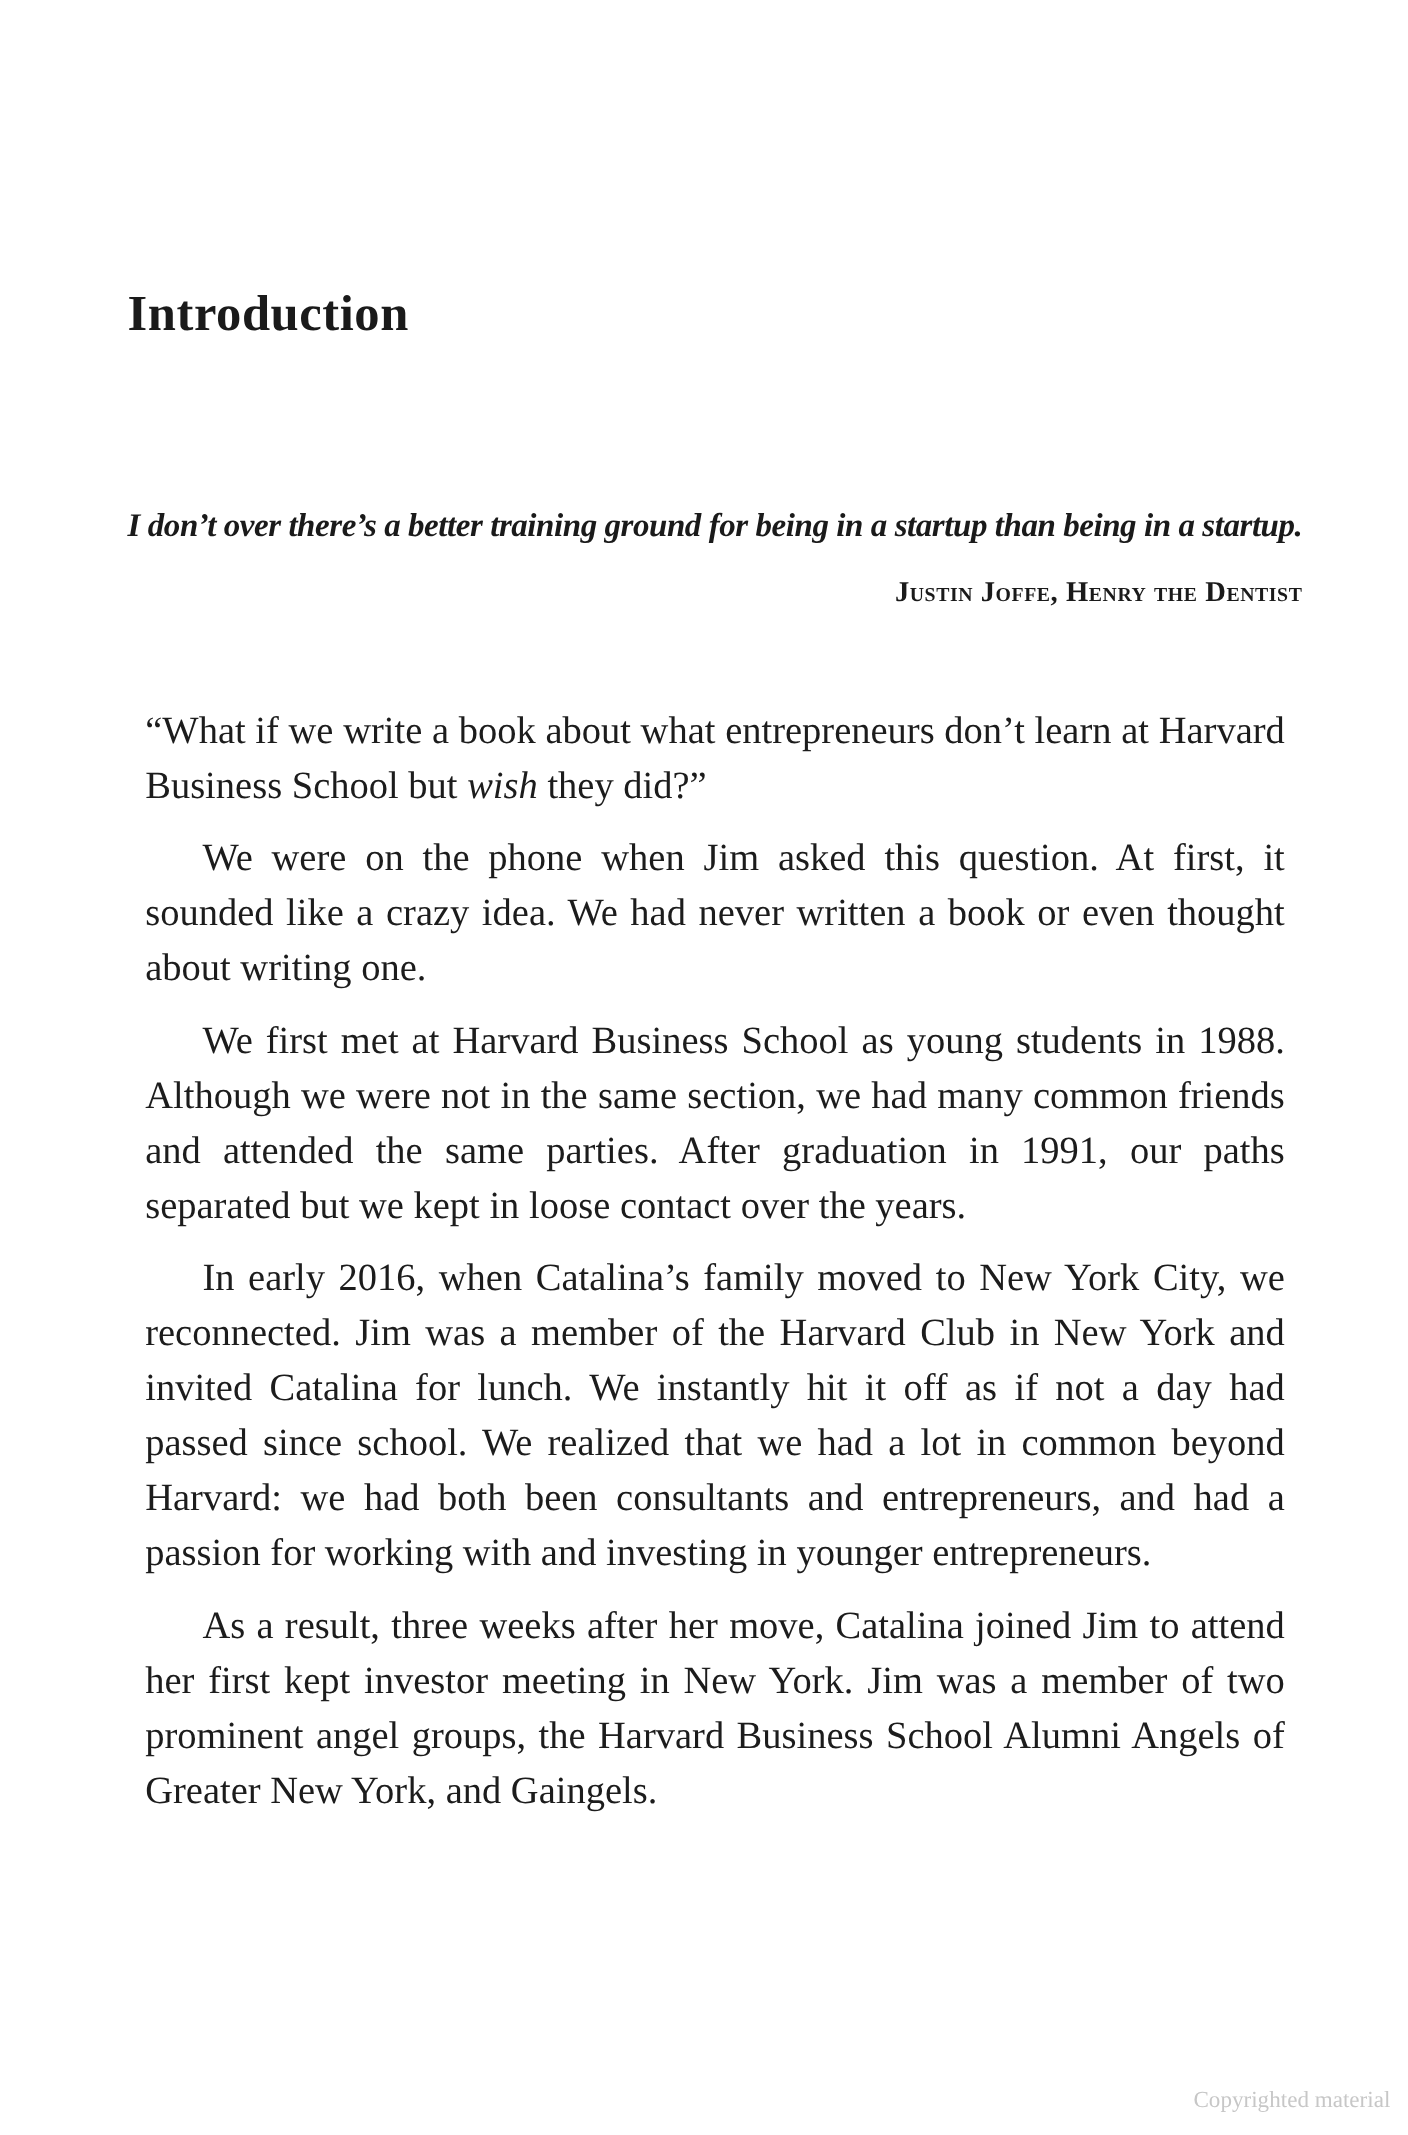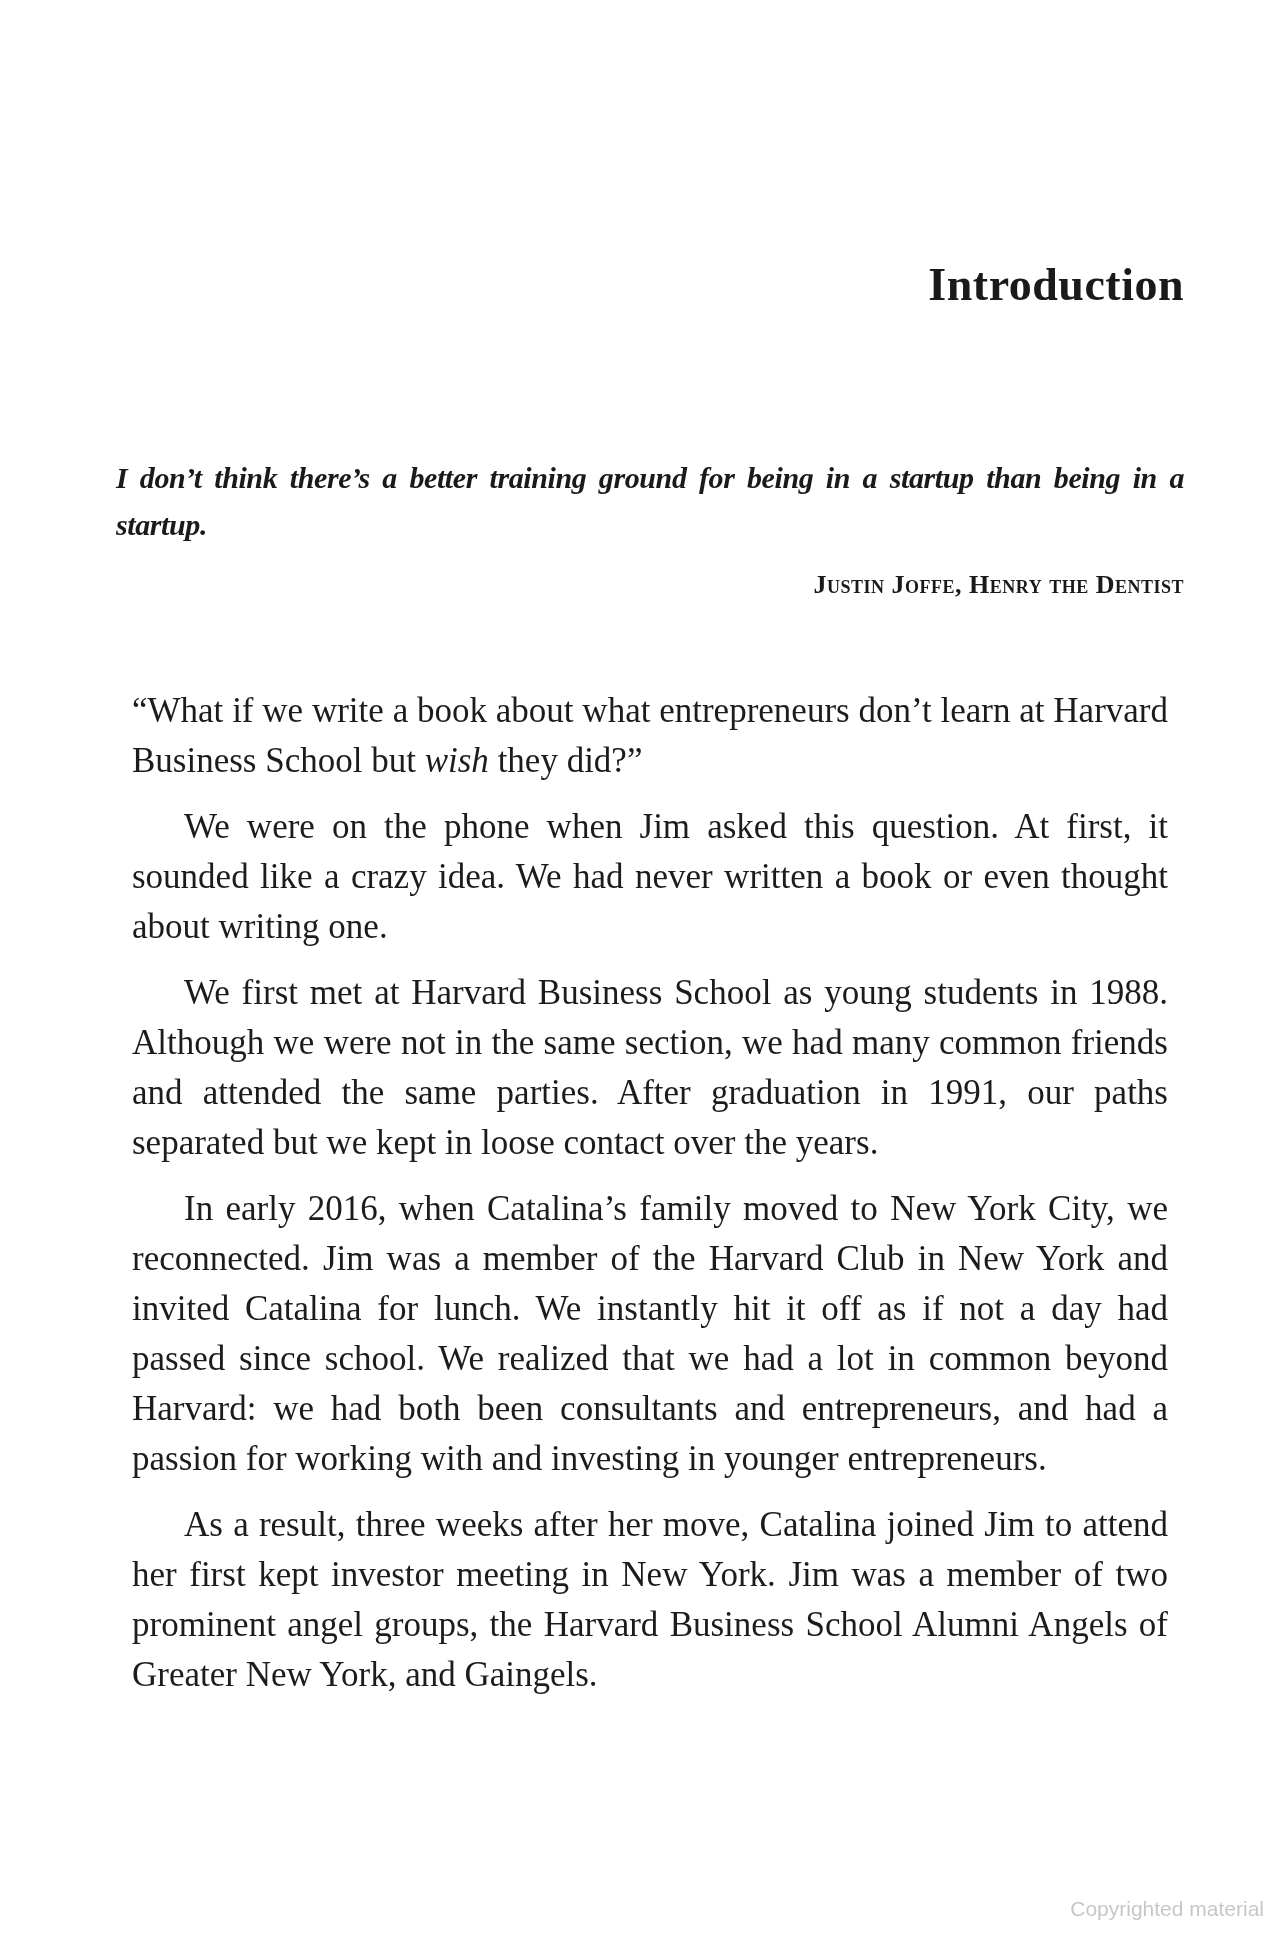--- a/index.html
+++ b/index.html
@@ -20,21 +20,21 @@
   .content {
     margin-left: 116px;
     margin-right: 96px; 
   }
   .title {
     margin: 0;
     padding-top: 262px;
     font-size: 46px;
     line-height: 1;
     font-weight: 700;
-    text-align: right;
+    text-align: left;
     letter-spacing: 0.5px;
     color: #1a1a1a;
   }
   .epigraph {
     margin-top: 146px;
   }
   .epigraph-text {
     margin: 0;
     font-size: 30px;
     line-height: 47px;
@@ -67,36 +67,36 @@
   .body-text p.indent {
     text-indent: 52px;
   }
   .body-text em {
     font-style: italic;
   }
   .watermark {
     position: absolute;
     top: 1898px;
     right: 16px;
-    font-family: Liberation Sans, sans-serif;
+    font-family: Liberation Serif, serif;
     font-size: 21px;
     line-height: 1;
     color: #c7c7c7;
   }
 </style>
 </head>
 <body>
 
 <div class="page">
   <div class="content">
 
     <h1 class="title">Introduction</h1>
 
     <section class="epigraph">
-      <p class="epigraph-text">I don’t think there’s a better training ground for being in a startup than being in a startup.</p>
+      <p class="epigraph-text">I don’t over there’s a better training ground for being in a startup than being in a startup.</p>
       <p class="epigraph-attribution">Justin Joffe, Henry the Dentist</p>
     </section>
 
     <section class="body-text">
         <p class=""><span>“What if we write a book about what entrepreneurs don’t learn at Harvard Business School but </span><em>wish</em><span> they did?”</span></p>
         <p class="indent"><span>We were on the phone when Jim asked this question. At first, it sounded like a crazy idea. We had never written a book or even thought about writing one.</span></p>
         <p class="indent"><span>We first met at Harvard Business School as young students in 1988. Although we were not in the same section, we had many common friends and attended the same parties. After graduation in 1991, our paths separated but we kept in loose contact over the years.</span></p>
         <p class="indent"><span>In early 2016, when Catalina’s family moved to New York City, we reconnected. Jim was a member of the Harvard Club in New York and invited Catalina for lunch. We instantly hit it off as if not a day had passed since school. We realized that we had a lot in common beyond Harvard: we had both been consultants and entrepreneurs, and had a passion for working with and investing in younger entrepreneurs.</span></p>
         <p class="indent"><span>As a result, three weeks after her move, Catalina joined Jim to attend her first kept investor meeting in New York. Jim was a member of two prominent angel groups, the Harvard Business School Alumni Angels of Greater New York, and Gaingels.</span></p>
       </section>

